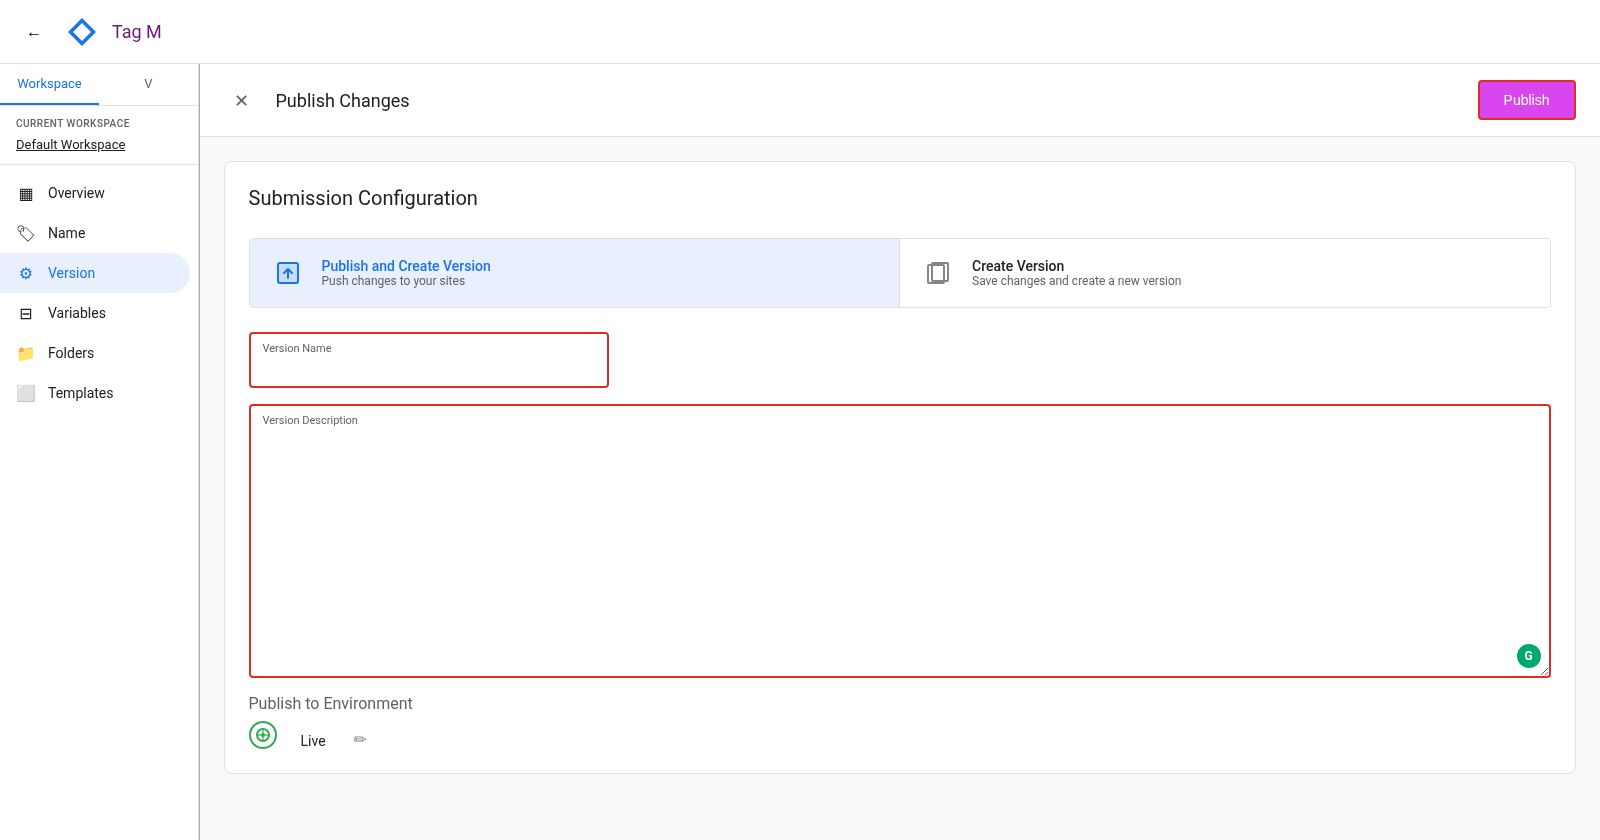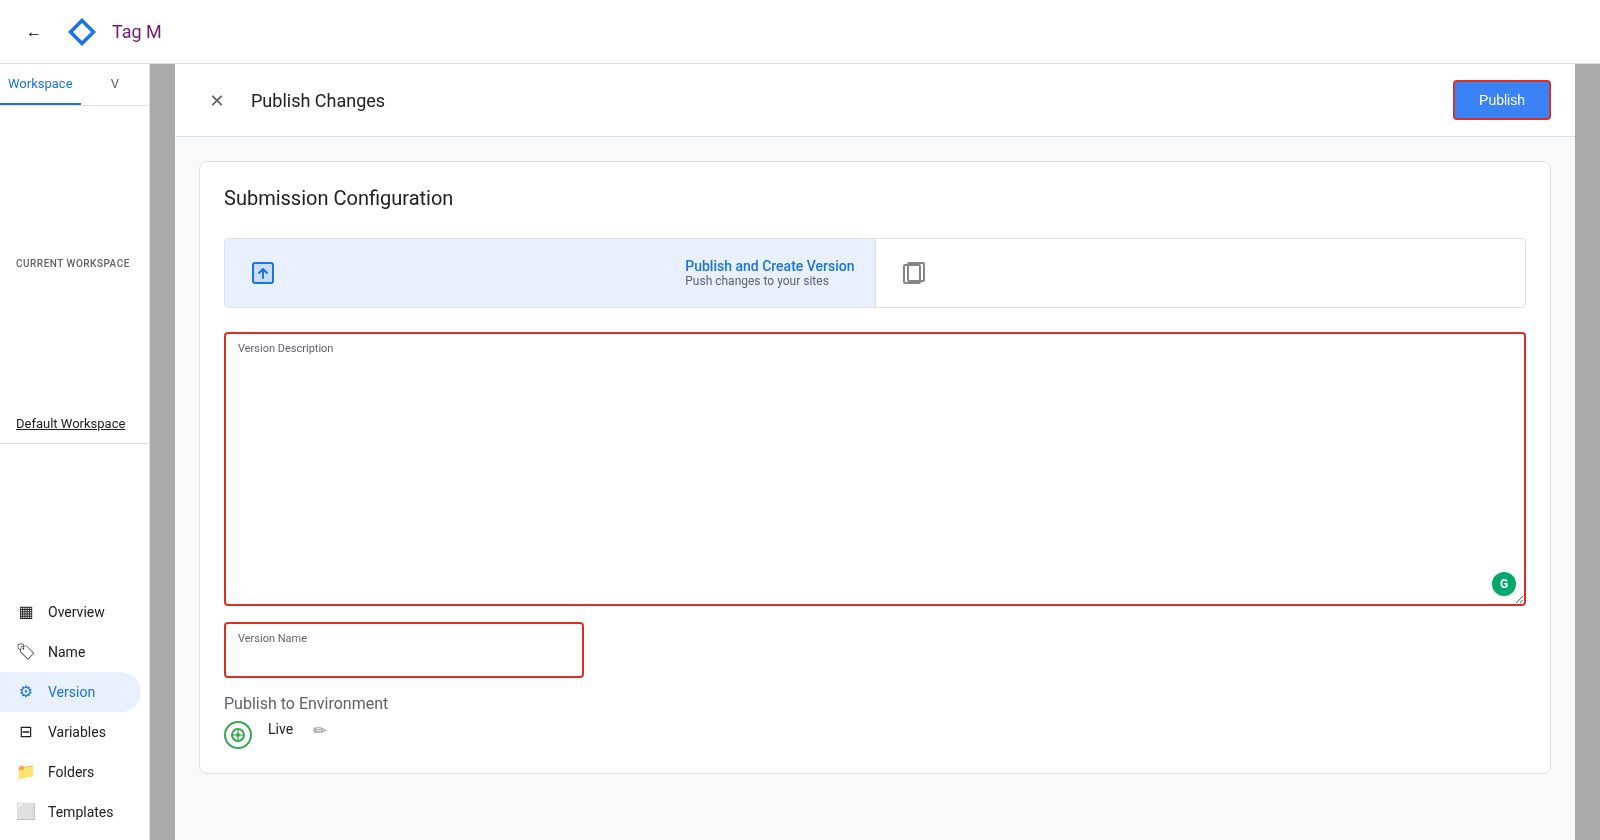--- a/index.html
+++ b/index.html
@@ -42,27 +42,26 @@
 
     
     .main-layout {
       display: flex;
       flex: 1;
       overflow: hidden;
     }
 
     
     .sidebar {
-      width: 150px;
+      width: 199px;
       background: #fff;
       border-right: 1px solid #e0e0e0;
       padding-top: 0;
       display: flex;
       flex-direction: column;
-      justify-content: space-between;
     }
     .sidebar-tabs {
       display: flex;
       border-bottom: 1px solid #e0e0e0;
     }
     .sidebar-tab {
       flex: 1;
       padding: 12px 8px;
       text-align: center;
       font-size: 13px;
@@ -155,21 +154,21 @@
       color: #5f6368;
       margin-right: 16px;
     }
     .dialog-title {
       font-size: 18px;
       color: #202124;
       font-weight: 400;
       flex: 1;
     }
     .publish-btn {
-      background: #3b82f6;
+      background: #d946ef;
       color: #fff;
       border: 2px solid #d93025;
       border-radius: 4px;
       padding: 0 24px;
       height: 40px;
       font-size: 14px;
       font-weight: 500;
       cursor: pointer;
       outline: none;
     }
@@ -203,21 +202,20 @@
       margin-bottom: 24px;
       overflow: hidden;
     }
     .mode-option {
       flex: 1;
       display: flex;
       align-items: center;
       gap: 16px;
       padding: 16px 20px;
       cursor: pointer;
-      justify-content: space-between;
     }
     .mode-option.selected {
       background: #e8f0fe;
     }
     .mode-option:not(:last-child) {
       border-right: 1px solid #e0e0e0;
     }
     .mode-icon {
       width: 36px; height: 36px;
       display: flex; align-items: center; justify-content: center;
@@ -280,22 +278,22 @@
     .env-section {
       margin-top: 8px;
     }
     .env-label {
       font-size: 16px;
       color: #5f6368;
       margin-bottom: 8px;
     }
     .env-item {
       display: flex;
-      align-items: flex-start;
-      gap: 16px;
+      align-items: flex-end;
+      gap: 24px;
     }
     .env-icon {
       width: 28px; height: 28px;
       border-radius: 50%;
       border: 2px solid #34a853;
       display: flex; align-items: center; justify-content: center;
       font-size: 14px;
       color: #34a853;
     }
     .env-name {
@@ -415,46 +413,50 @@
                   <div class="mode-text-sub">Push changes to your sites</div>
                 </div>
               </div>
               <div class="mode-option">
                 <div class="mode-icon gray">
                   <svg width="28" height="28" viewBox="0 0 28 28">
                     <rect x="4" y="6" width="16" height="18" rx="1" fill="none" stroke="#80868b" stroke-width="2"></rect>
                     <rect x="8" y="4" width="16" height="18" rx="1" fill="none" stroke="#80868b" stroke-width="2"></rect>
                   </svg>
                 </div>
+                <div>
+                  <div class="mode-text-title">Create Version</div>
+                  <div class="mode-text-sub">Save changes and create a new version</div>
+                </div>
+              </div>
+            </div>
+
+            <div class="field-group">
+              <div style="border: 2px solid #d93025; border-radius:4px; display:inline-block; width:360px;">
+                <div class="floating-label-wrapper">
+                  <span class="float-label">Version Name</span>
+                  <input type="text" style="">
+                </div>
               </div>
             </div>
 
             <div class="field-group">
               <div style="border: 2px solid #d93025; border-radius:4px; width:100%;">
                 <div class="textarea-container">
                   <div class="floating-label-wrapper">
                     <span class="float-label">Version Description</span>
                     <textarea style="min-height: 270px;"></textarea>
                   </div>
                   <div class="grammarly-icon">
                     <span>G</span>
                   </div>
                 </div>
               </div>
             </div>
 
-            <div class="field-group">
-              <div style="border: 2px solid #d93025; border-radius:4px; display:inline-block; width:360px;">
-                <div class="floating-label-wrapper">
-                  <span class="float-label">Version Name</span>
-                  <input type="text" style="">
-                </div>
-              </div>
-            </div>
-
             <div class="env-section">
               <div class="env-label">Publish to Environment</div>
               <div class="env-item">
                 <div class="env-icon">
                   <svg width="18" height="18" viewBox="0 0 18 18">
                     <circle cx="9" cy="9" r="6" fill="none" stroke="#34a853" stroke-width="2"></circle>
                     <circle cx="9" cy="9" r="2" fill="#34a853"></circle>
                     <line x1="9" y1="3" x2="9" y2="15" stroke="#34a853" stroke-width="1.2"></line>
                     <line x1="3" y1="9" x2="15" y2="9" stroke="#34a853" stroke-width="1.2"></line>
                   </svg>

